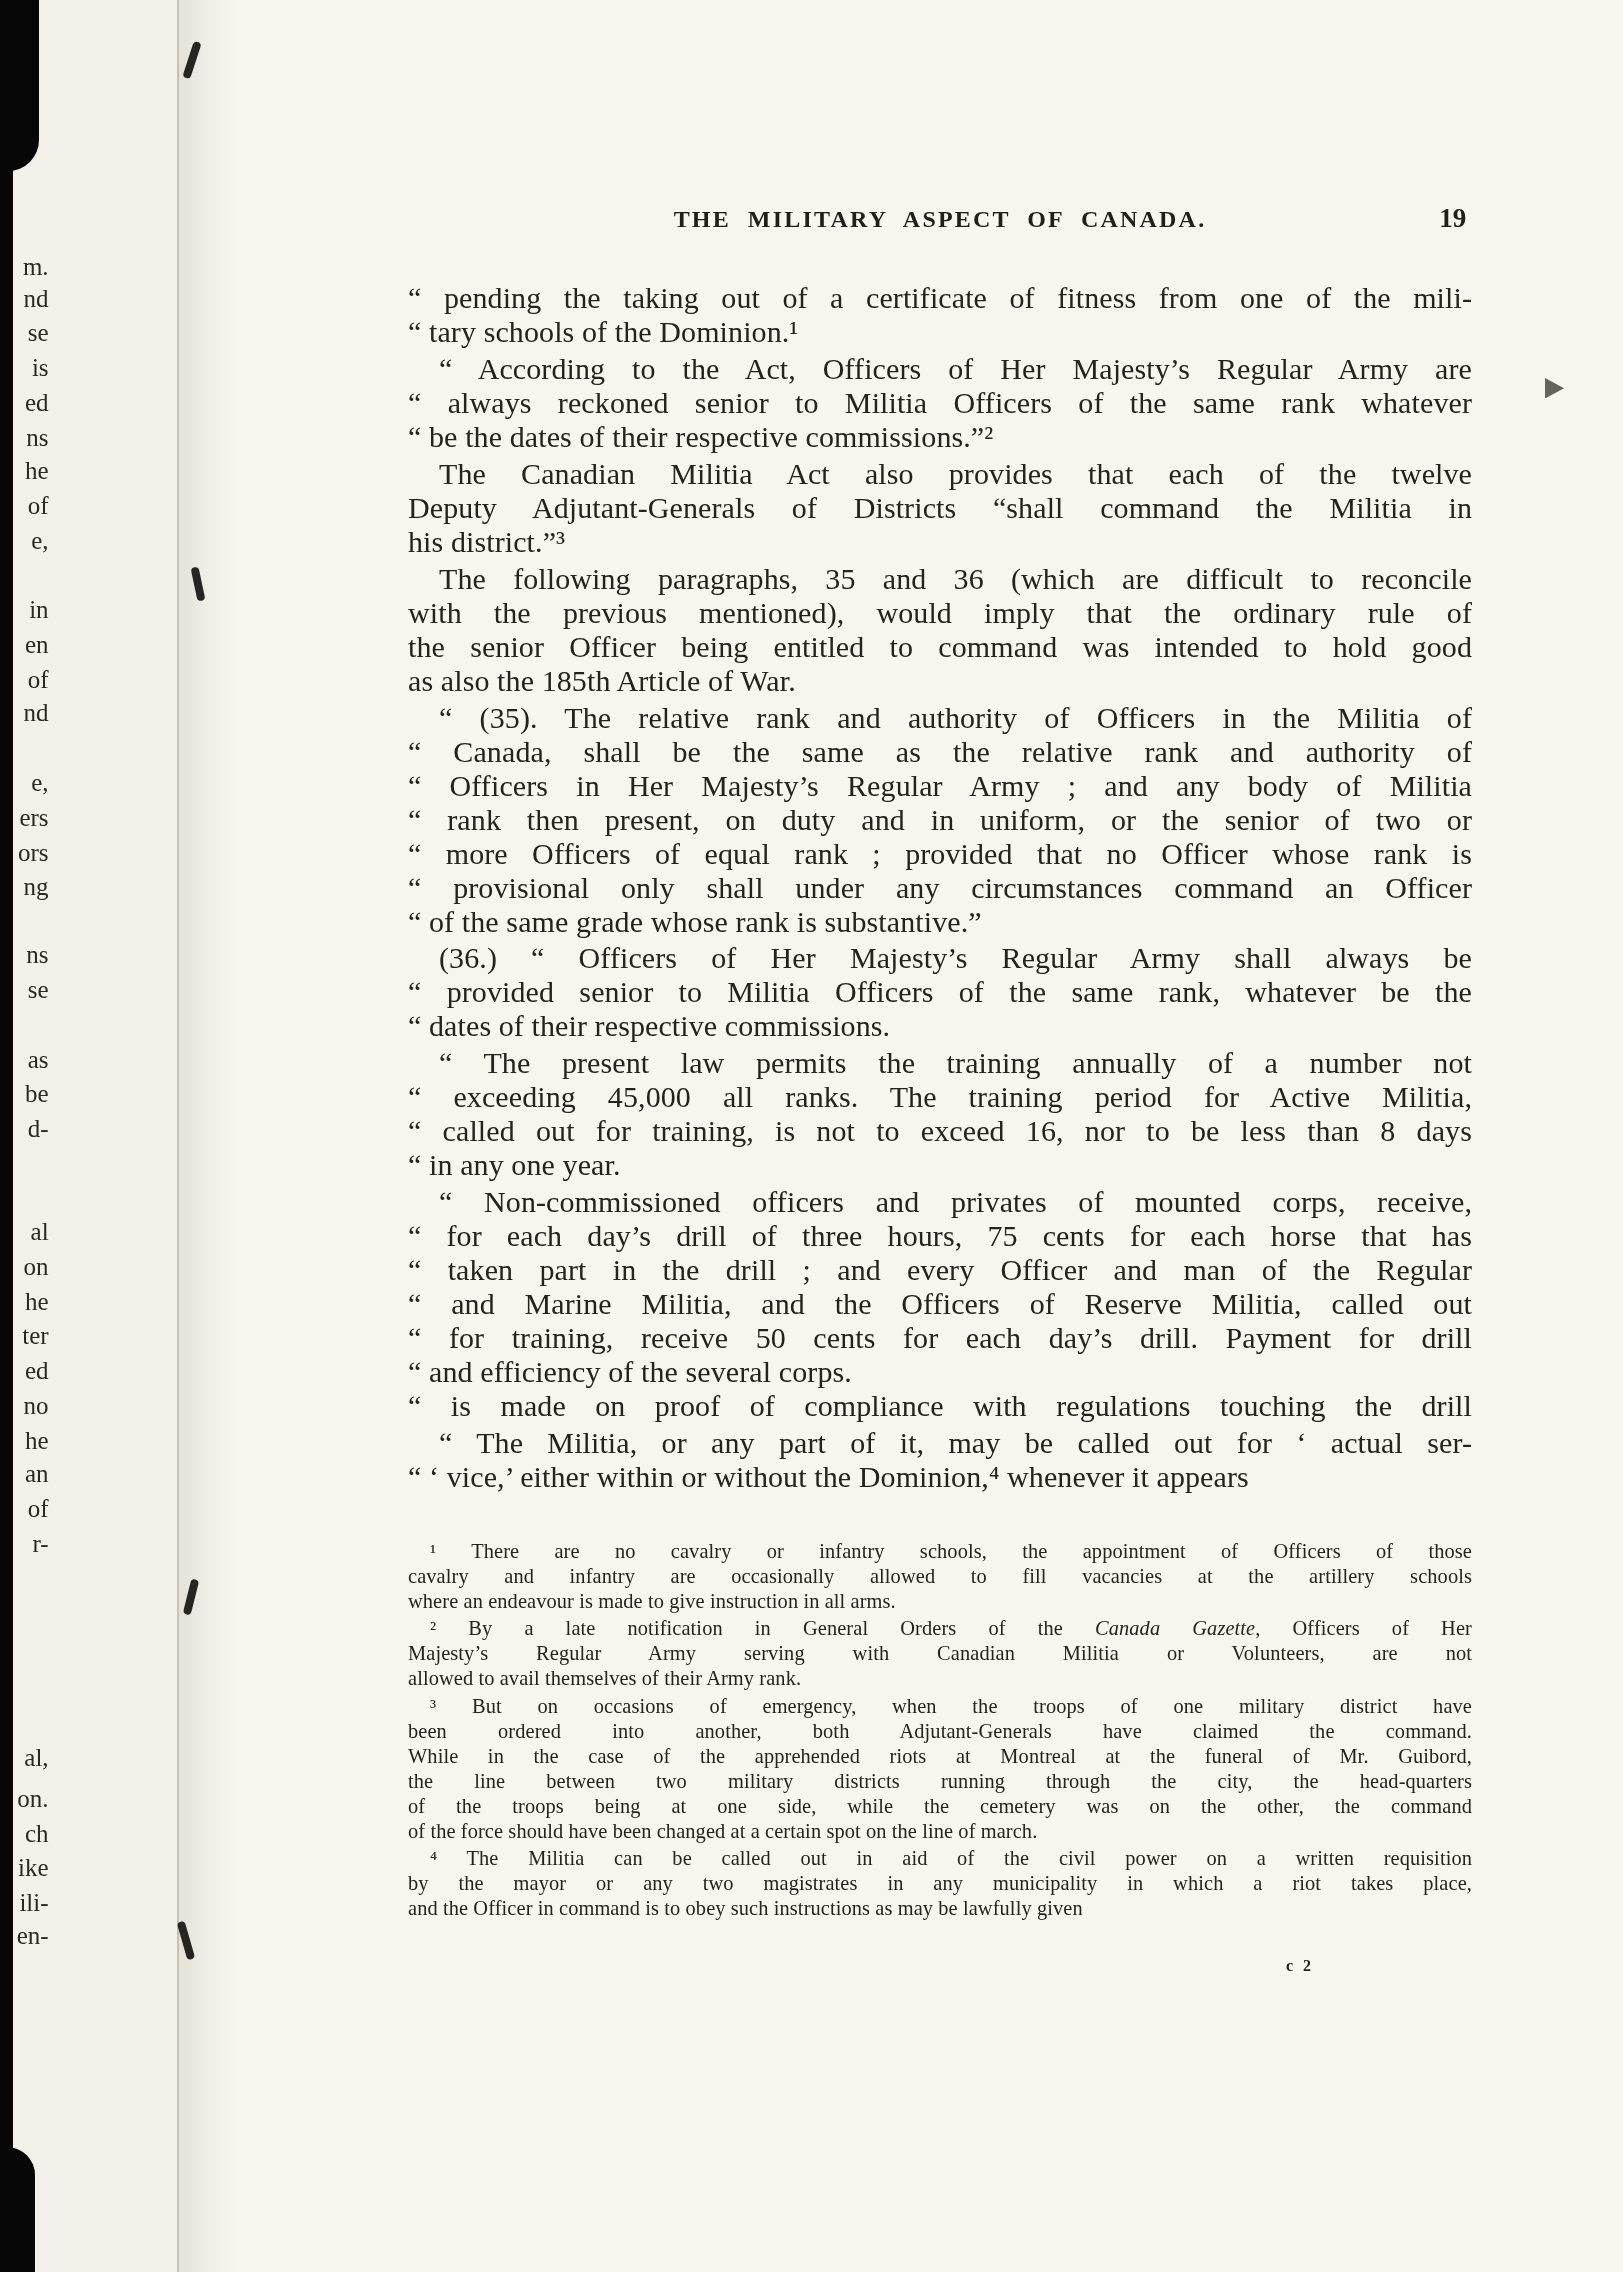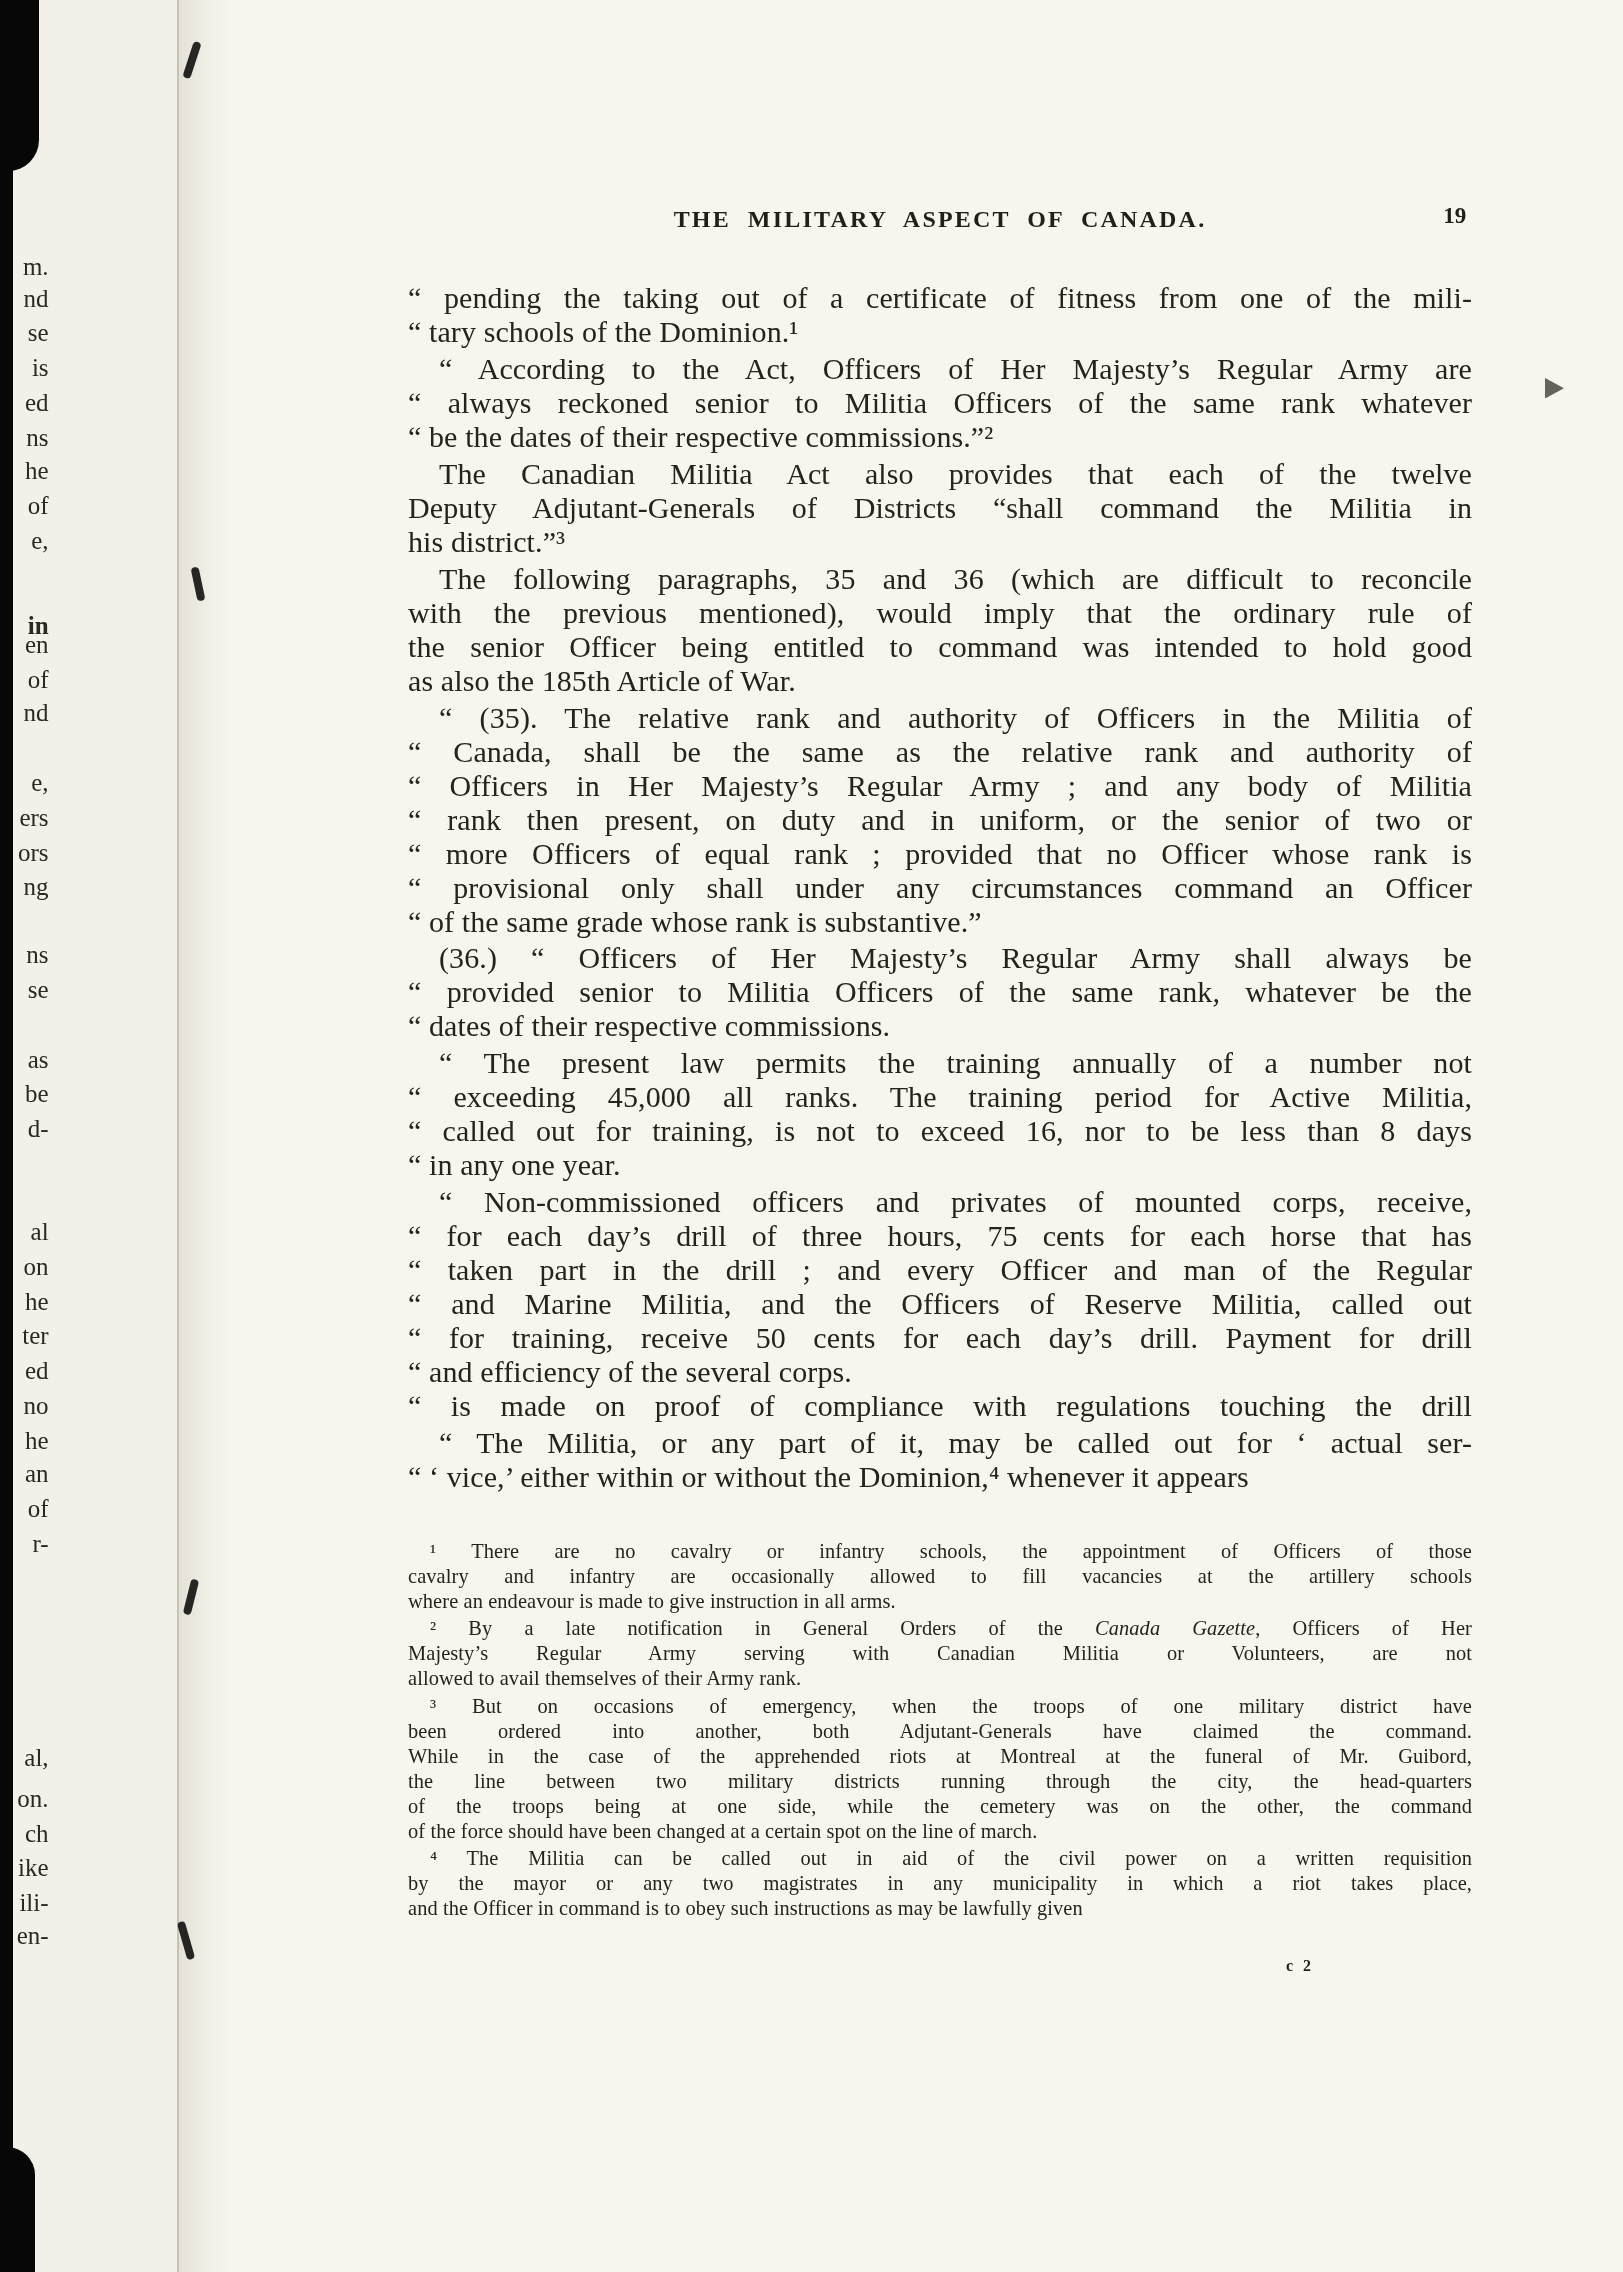--- a/index.html
+++ b/index.html
@@ -24,21 +24,21 @@
   }
   .stitch{position:absolute;width:8px;background:#161513;border-radius:4.4px;opacity:.92;}
   .smudge{position:absolute;left:1545px;top:378px;width:19px;height:20.4px;background:#34312c;
     clip-path:polygon(0 0,100% 50%,0 100%);opacity:.75;}
   .page-col{position:absolute;left:408px;top:0;width:1064px;}
   .header-row{position:relative;margin-top:206px;height:34px;}
   .running-header{
     display:block;text-align:center;font-size:24px;font-weight:700;
     letter-spacing:2.2px;word-spacing:8.7px;color:#221f1a;
   }
-  .page-number{position:absolute;right:5.8px;top:-2.9px;font-size:23px;font-weight:700;color:#221f1a;}
+  .page-number{position:absolute;right:5.8px;top:-2.9px;font-size:27px;font-weight:700;color:#221f1a;}
   #body-text{margin-top:41px;}
   .para{margin-top:2.9px;}
   .line{
     font-size:30px;line-height:34px;
     text-align:justify;text-align-last:justify;
     letter-spacing:0.1px;
   }
   .line.last{text-align-last:left;}
   .line.indent{text-indent:31px;}
   #footnotes{margin-top:45px;}
@@ -63,21 +63,21 @@
   <div id="fragments">
       <span class="fragment" style="top: 252px;">m.</span>
       <span class="fragment" style="top: 284px;">nd</span>
       <span class="fragment" style="top: 318px;">se</span>
       <span class="fragment" style="top: 353px;">is</span>
       <span class="fragment" style="top: 388px;">ed</span>
       <span class="fragment" style="top: 423px;">ns</span>
       <span class="fragment" style="top: 456px;">he</span>
       <span class="fragment" style="top: 491px;">of</span>
       <span class="fragment" style="top: 526px;">e,</span>
-      <span class="fragment" style="top: 611px; font-weight: bold;">in</span>
+      <span class="fragment" style="top: 595px;">in</span>
       <span class="fragment" style="top: 630px;">en</span>
       <span class="fragment" style="top: 665px;">of</span>
       <span class="fragment" style="top: 698px;">nd</span>
       <span class="fragment" style="top: 768px;">e,</span>
       <span class="fragment" style="top: 803px;">ers</span>
       <span class="fragment" style="top: 838px;">ors</span>
       <span class="fragment" style="top: 872px;">ng</span>
       <span class="fragment" style="top: 940px;">ns</span>
       <span class="fragment" style="top: 975px;">se</span>
       <span class="fragment" style="top: 1045px;">as</span>

